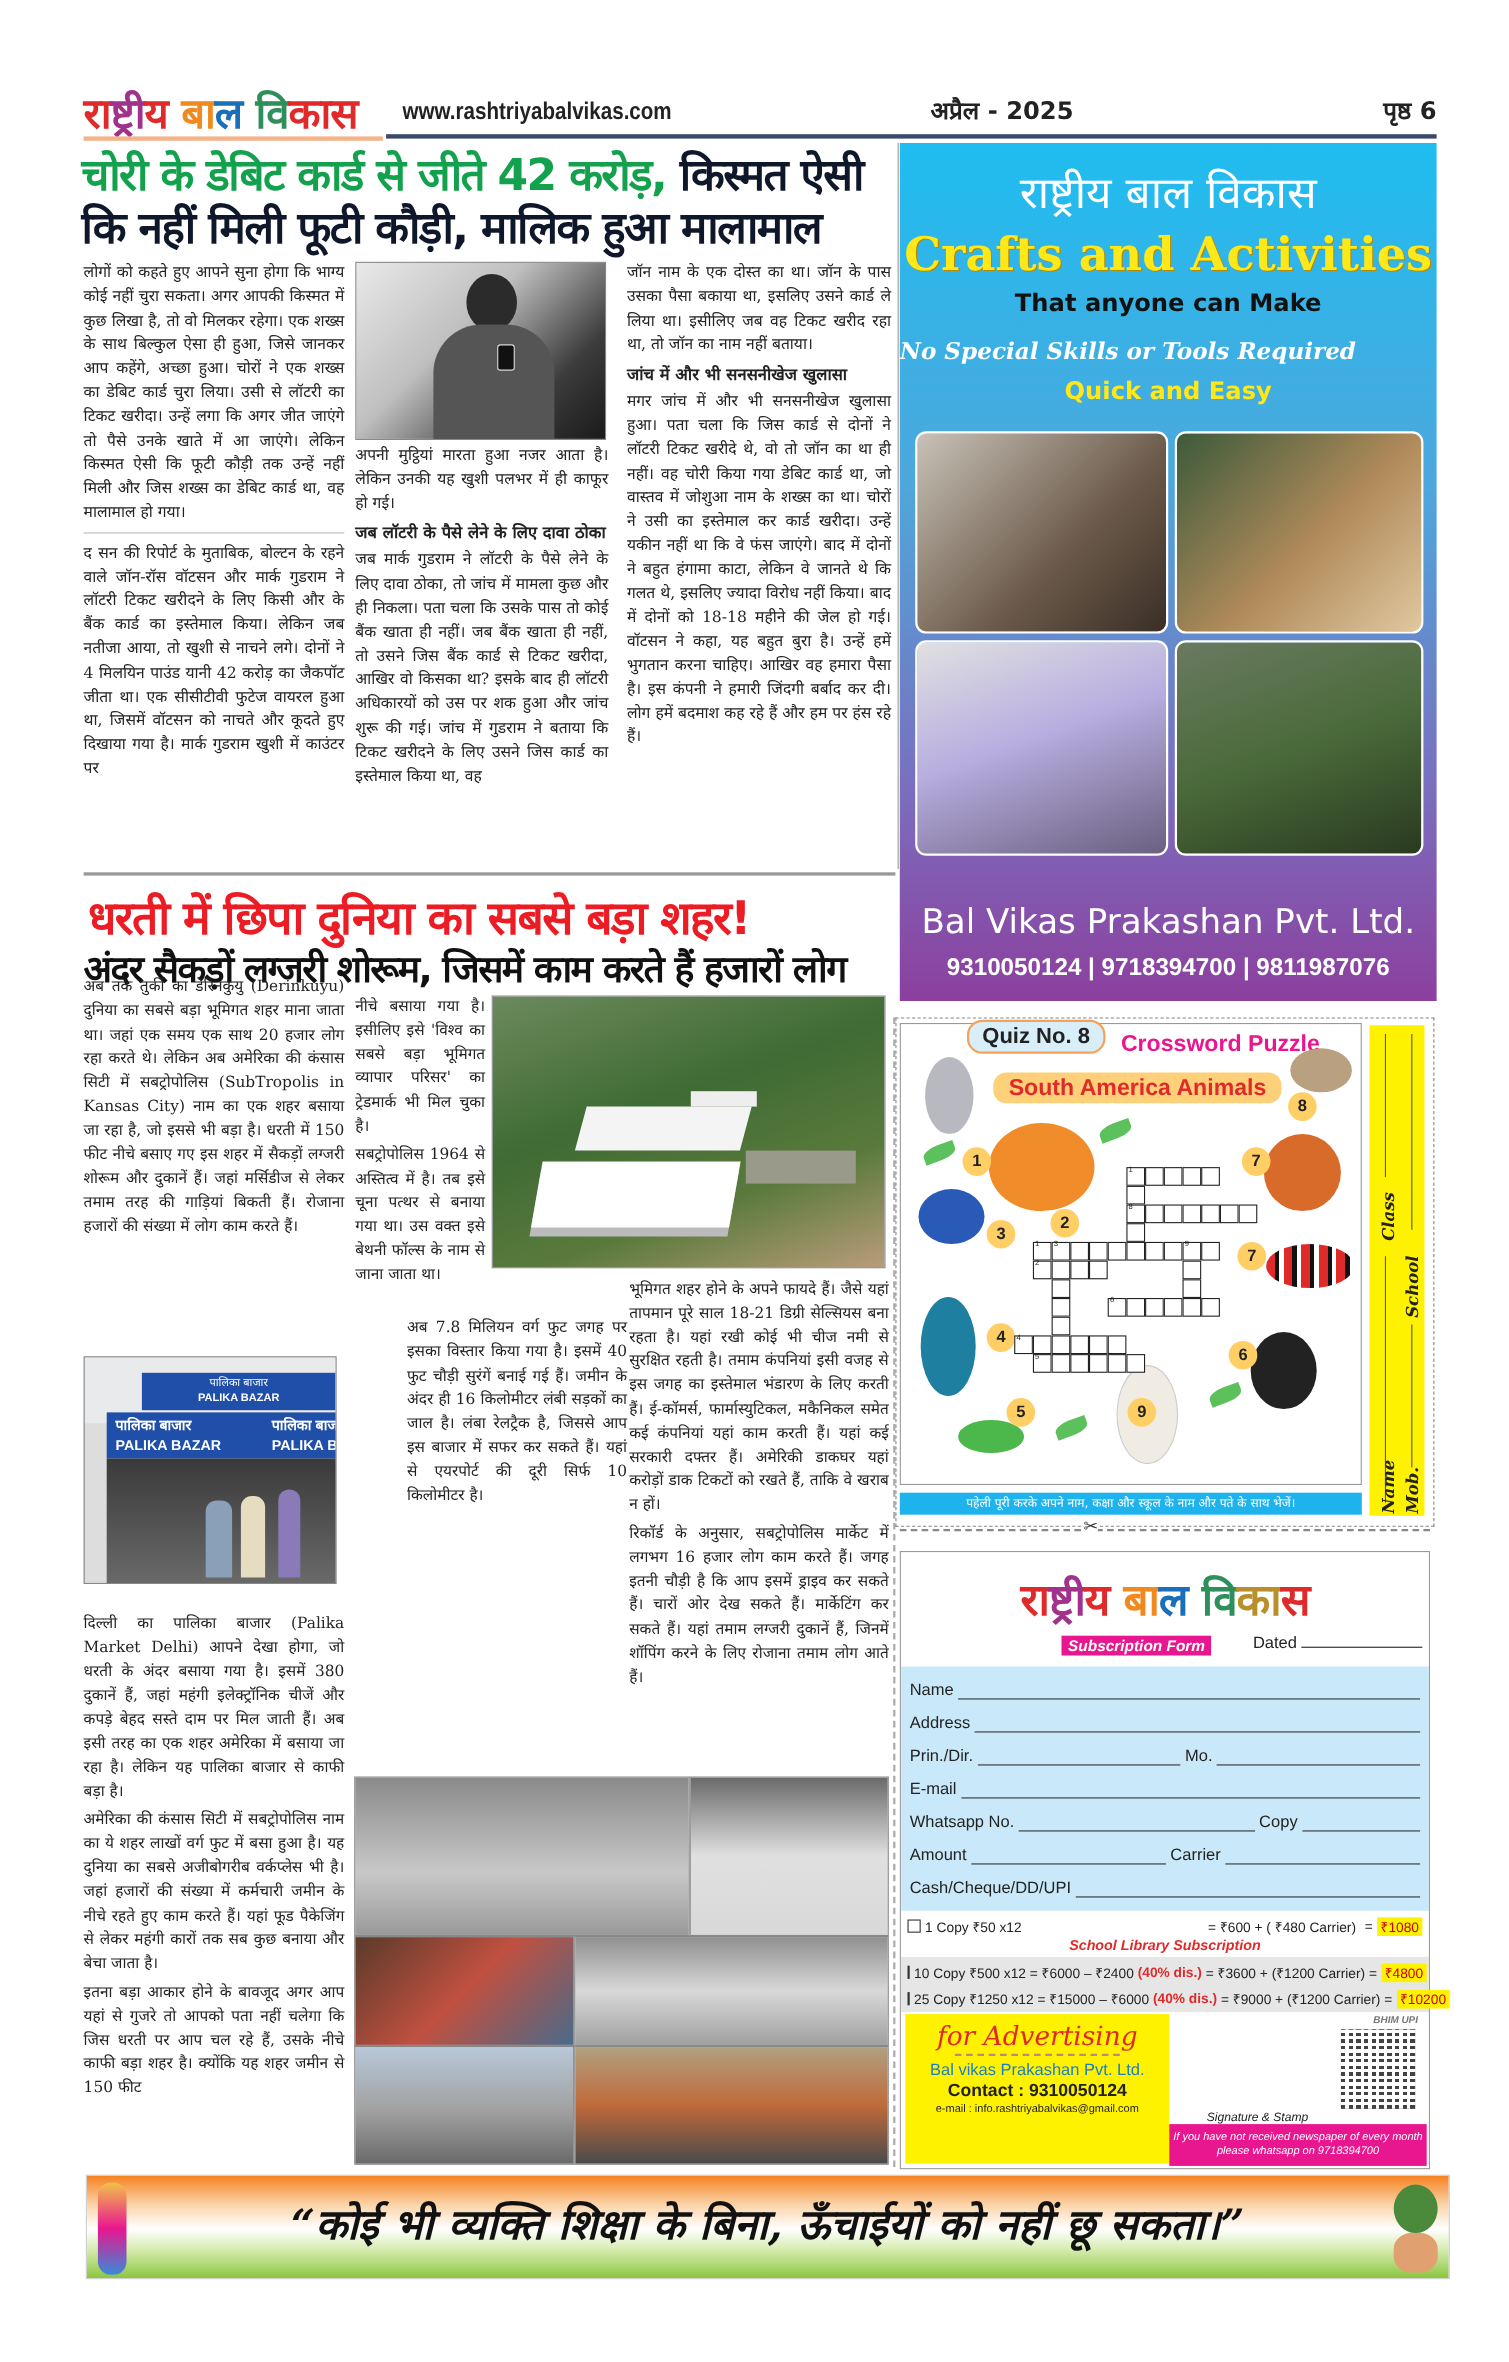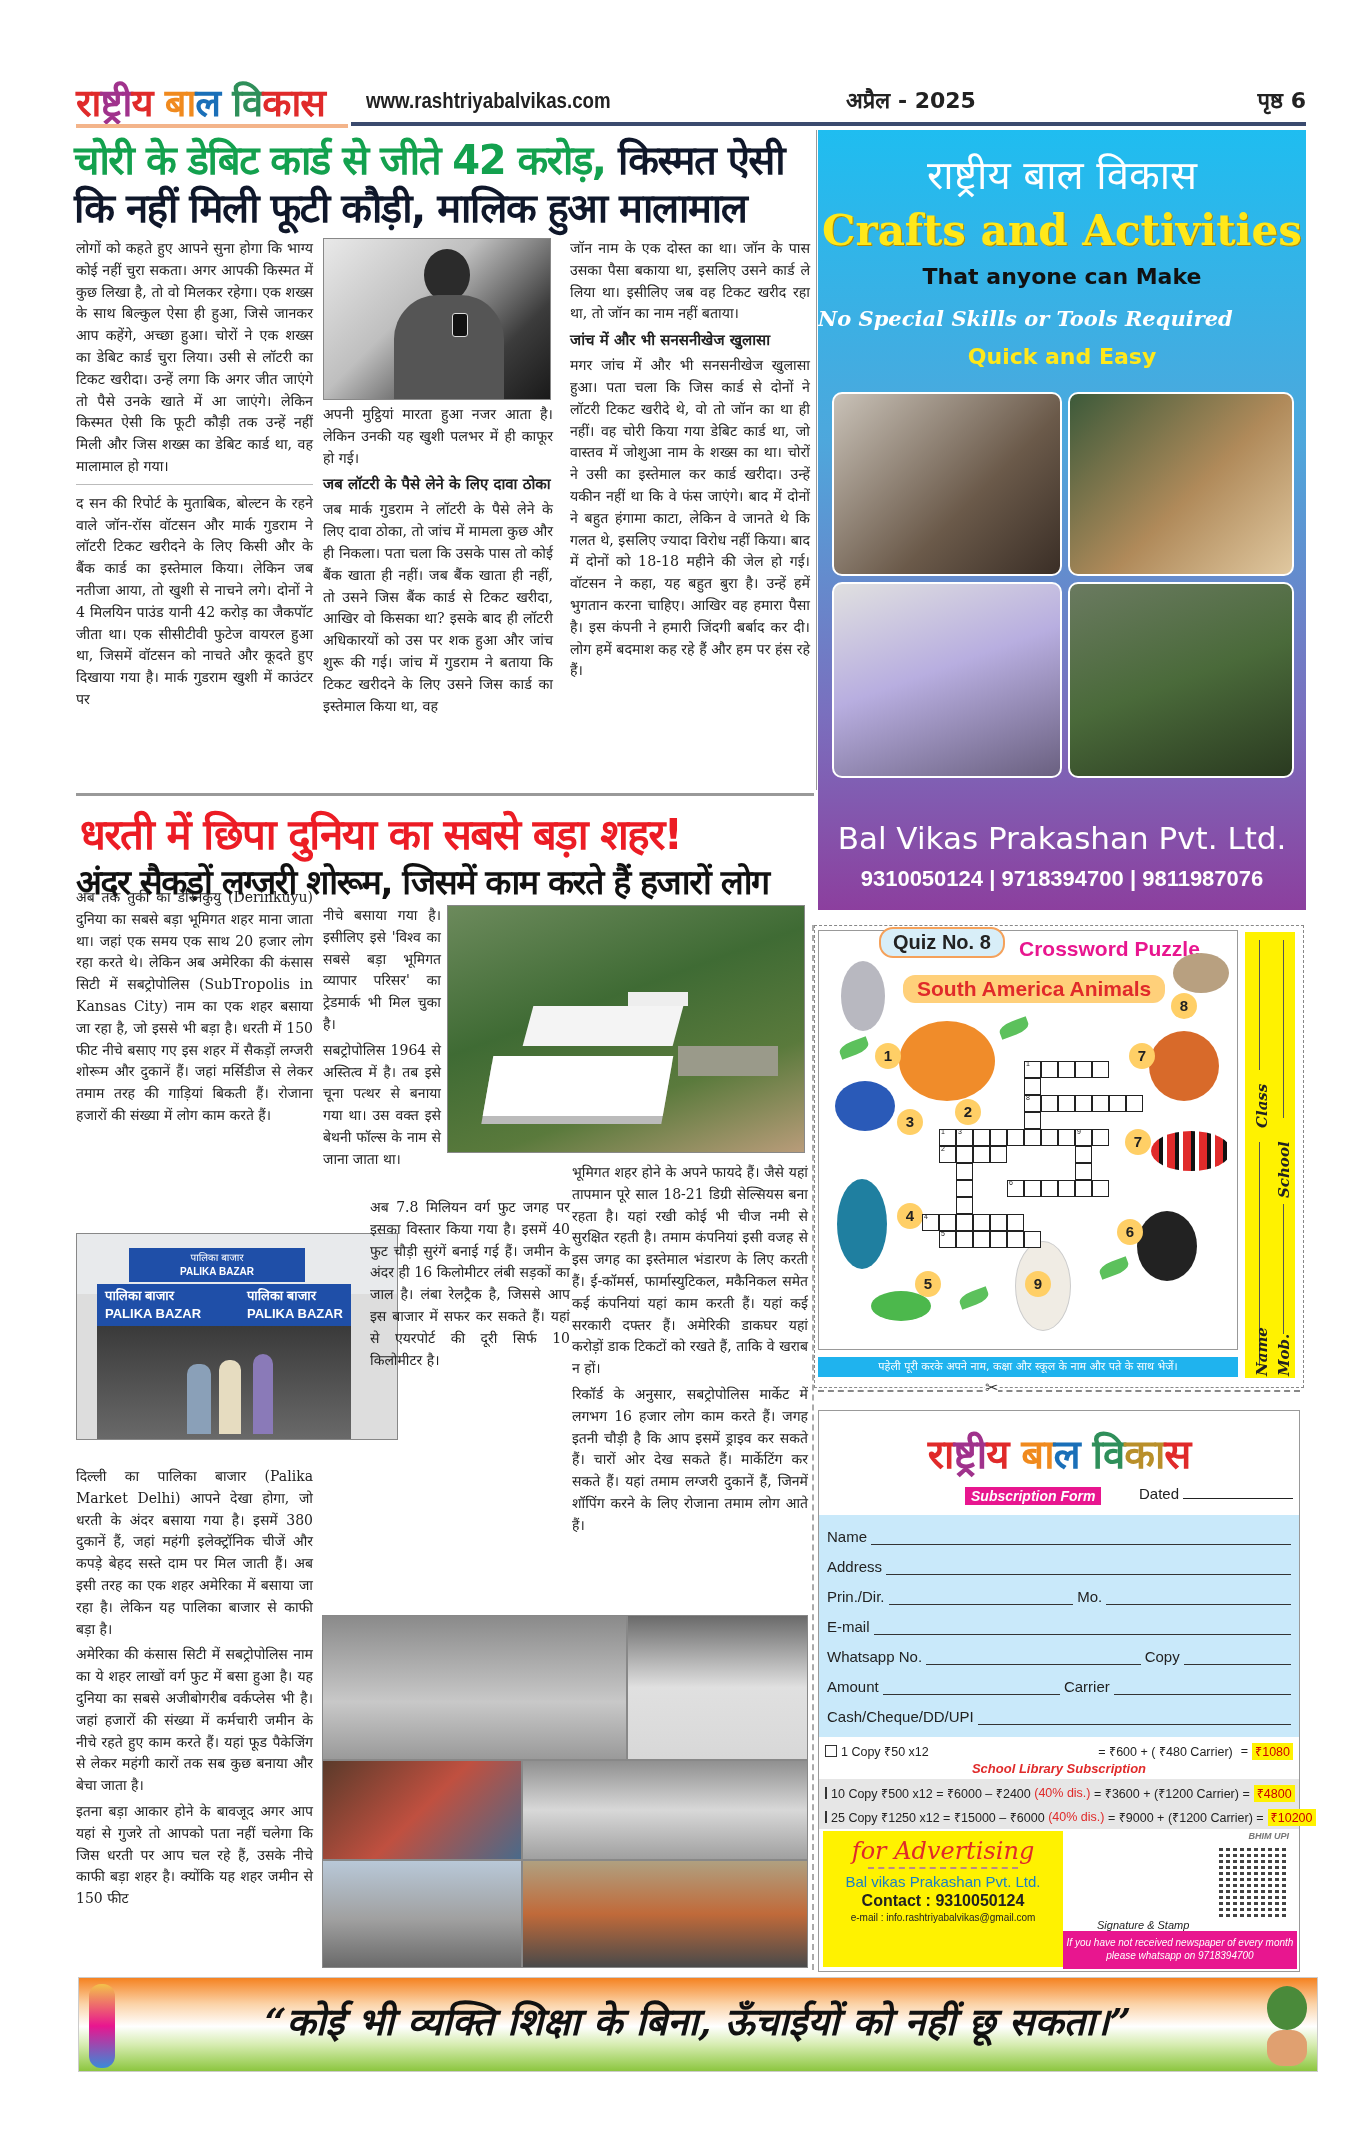--- a/index.html
+++ b/index.html
@@ -62,21 +62,21 @@
 .sub-logo{position:absolute;left:0;width:100%;text-align:center;top:14px;font-family:"DejaVu Sans",sans-serif;font-weight:bold;font-size:40px;letter-spacing:-1px}
 .sub-form-tag{position:absolute;left:146px;top:76px;background:#e8168f;color:#fff;font-family:"Liberation Sans",sans-serif;font-style:italic;font-weight:bold;font-size:14px;padding:1px 6px}
 .sub-dated{position:absolute;left:320px;top:74px;font-family:"Liberation Sans",sans-serif;font-size:15px}
 .sub-dated b{display:inline-block;width:110px;border-bottom:1px solid #222;margin-left:4px}
 .sub-fields{position:absolute;left:0;top:104px;width:480px;height:222px;background:#c9e9fa}
 .frow{position:absolute;left:8px;right:8px;height:24px;font-family:"Liberation Sans",sans-serif;font-size:15px;display:flex;align-items:flex-end;gap:4px}
 .frow .line{flex:1;border-bottom:1px solid #333;height:16px}
 .plan{position:absolute;left:6px;right:6px;height:24px;font-family:"Liberation Sans",sans-serif;font-size:12.5px;display:flex;align-items:center;white-space:nowrap}
 .plan .cb{width:12px;height:12px;border:1px solid #333;margin-right:4px;display:inline-block}
 .plan .tot{background:#fff200;color:#c00;padding:0 3px;margin-left:4px}
-.plan .red{color:#e02a2a;font-weight:normal}
+.plan .red{color:#e02a2a;font-weight:bold}
 .lib-head{position:absolute;left:0;width:100%;top:350px;text-align:center;font-family:"Liberation Sans",sans-serif;font-style:italic;font-weight:bold;font-size:13px;color:#e02a2a}
 .gray-band{position:absolute;left:0;width:480px;top:368px;height:50px;background:#e6e6e6}
 .adv{position:absolute;left:4px;top:420px;width:240px;height:136px;background:#fff200;text-align:center}
 .adv .a1{font-family:"DejaVu Serif",serif;font-style:italic;font-size:24px;color:#e02a2a;margin-top:6px}
 .adv .a1u{width:150px;margin:2px auto 4px;border-bottom:2px dashed #b88}
 .adv .a2{font-family:"Liberation Sans",sans-serif;font-size:15px;color:#1a7fc6}
 .adv .a3{font-family:"Liberation Sans",sans-serif;font-weight:bold;font-size:16px;color:#222;margin-top:2px}
 .adv .a4{font-family:"Liberation Sans",sans-serif;font-size:10px;color:#222;margin-top:2px}
 .sig{position:absolute;left:278px;top:508px;font-family:"Liberation Sans",sans-serif;font-style:italic;font-size:11px}
 .bhim{position:absolute;right:10px;top:420px;font-family:"Liberation Sans",sans-serif;font-style:italic;font-weight:bold;font-size:9px;color:#777}
@@ -148,21 +148,21 @@
   <div class="t7">Bal Vikas Prakashan Pvt. Ltd.</div>
   <div class="t8">9310050124 | 9718394700 | 9811987076</div>
 </div>
 
 <div id="h2a" class="abs hl">धरती में छिपा दुनिया का सबसे बड़ा शहर!</div>
 <div id="h2b" class="abs hl">अंदर सैकड़ों लग्जरी शोरूम, जिसमें काम करते हैं हजारों लोग</div>
 
 <div class="col" style="left:76px;top:887px;width:237px;font-size:14px">
   <p>अब तक तुर्की का डेरिनकुयु (Derinkuyu) दुनिया का सबसे बड़ा भूमिगत शहर माना जाता था। जहां एक समय एक साथ 20 हजार लोग रहा करते थे। लेकिन अब अमेरिका की कंसास सिटी में सबट्रोपोलिस (SubTropolis in Kansas City) नाम का एक शहर बसाया जा रहा है, जो इससे भी बड़ा है। धरती में 150 फीट नीचे बसाए गए इस शहर में सैकड़ों लग्जरी शोरूम और दुकानें हैं। जहां मर्सिडीज से लेकर तमाम तरह की गाड़ियां बिकती हैं। रोजाना हजारों की संख्या में लोग काम करते हैं।</p>
 </div>
-<div class="photo" style="left:76px;top:1233px;width:322px;height:207px;background:#ddd">
+<div class="photo" style="left:76px;top:1233px;width:230px;height:207px;background:#ddd">
   <div style="position:absolute;left:0;top:0;right:0;height:60px;background:#e8eaec"></div>
   <div style="position:absolute;left:52px;top:14px;width:176px;height:34px;background:#1f4fa8;color:#fff;font-family:'Liberation Sans',sans-serif;font-size:10px;text-align:center;line-height:14px;padding-top:3px"><span>पालिका बाजार</span><br><b>PALIKA BAZAR</b></div>
   <div style="position:absolute;left:20px;top:50px;width:254px;height:42px;background:#1f4fa8;color:#fff;font-family:'Liberation Sans',sans-serif;font-weight:bold;font-size:13px;line-height:18px;padding:3px 8px;display:flex;justify-content:space-between">
     <span><span>पालिका बाजार</span><br><span>PALIKA BAZAR</span></span>
     <span><span>पालिका बाजार</span><br><span>PALIKA BAZAR</span></span>
   </div>
   <div style="position:absolute;left:20px;top:92px;width:254px;height:115px;background:linear-gradient(#3a3a3a,#6a6a6a)"></div>
   <div style="position:absolute;left:110px;top:130px;width:24px;height:70px;background:#8aa0b8;border-radius:10px 10px 0 0"></div>
   <div style="position:absolute;left:142px;top:126px;width:22px;height:74px;background:#e6dcc0;border-radius:10px 10px 0 0"></div>
   <div style="position:absolute;left:176px;top:120px;width:20px;height:80px;background:#8a7ab8;border-radius:10px 10px 0 0"></div>

